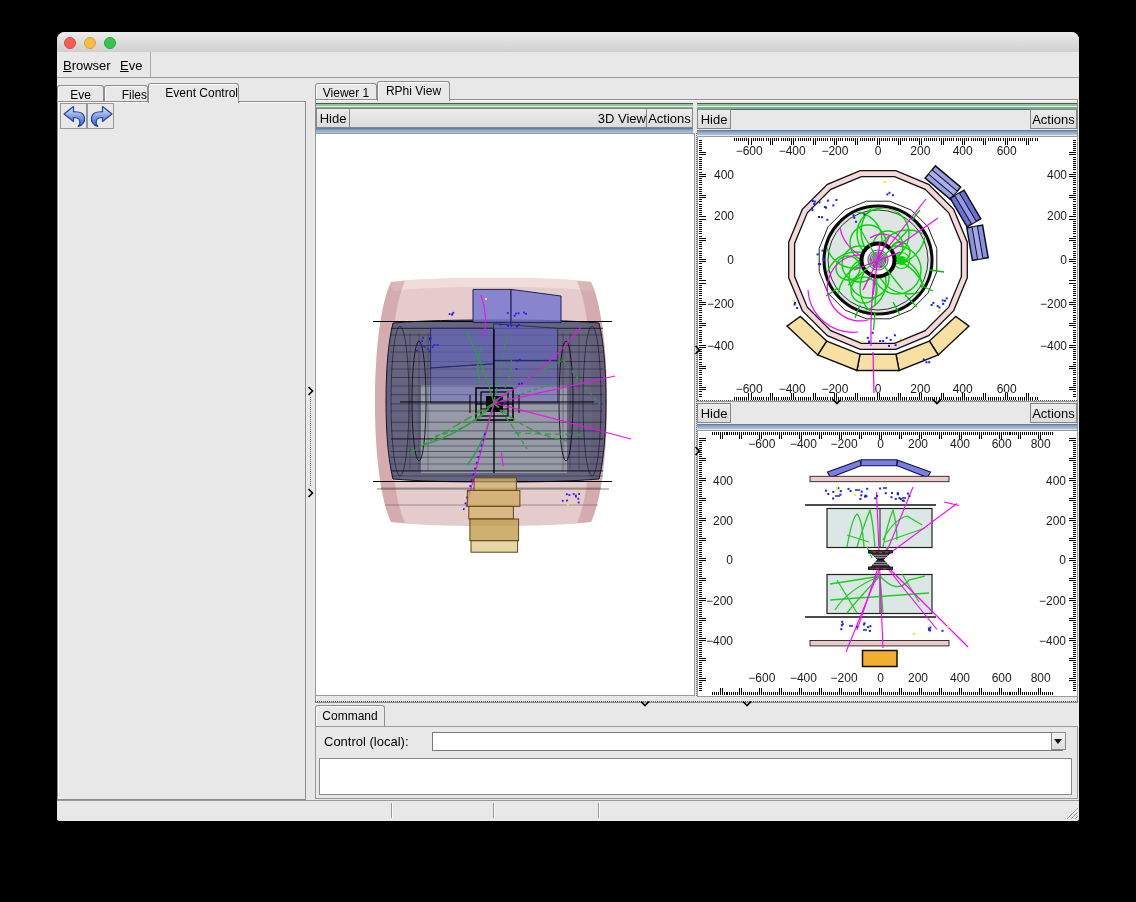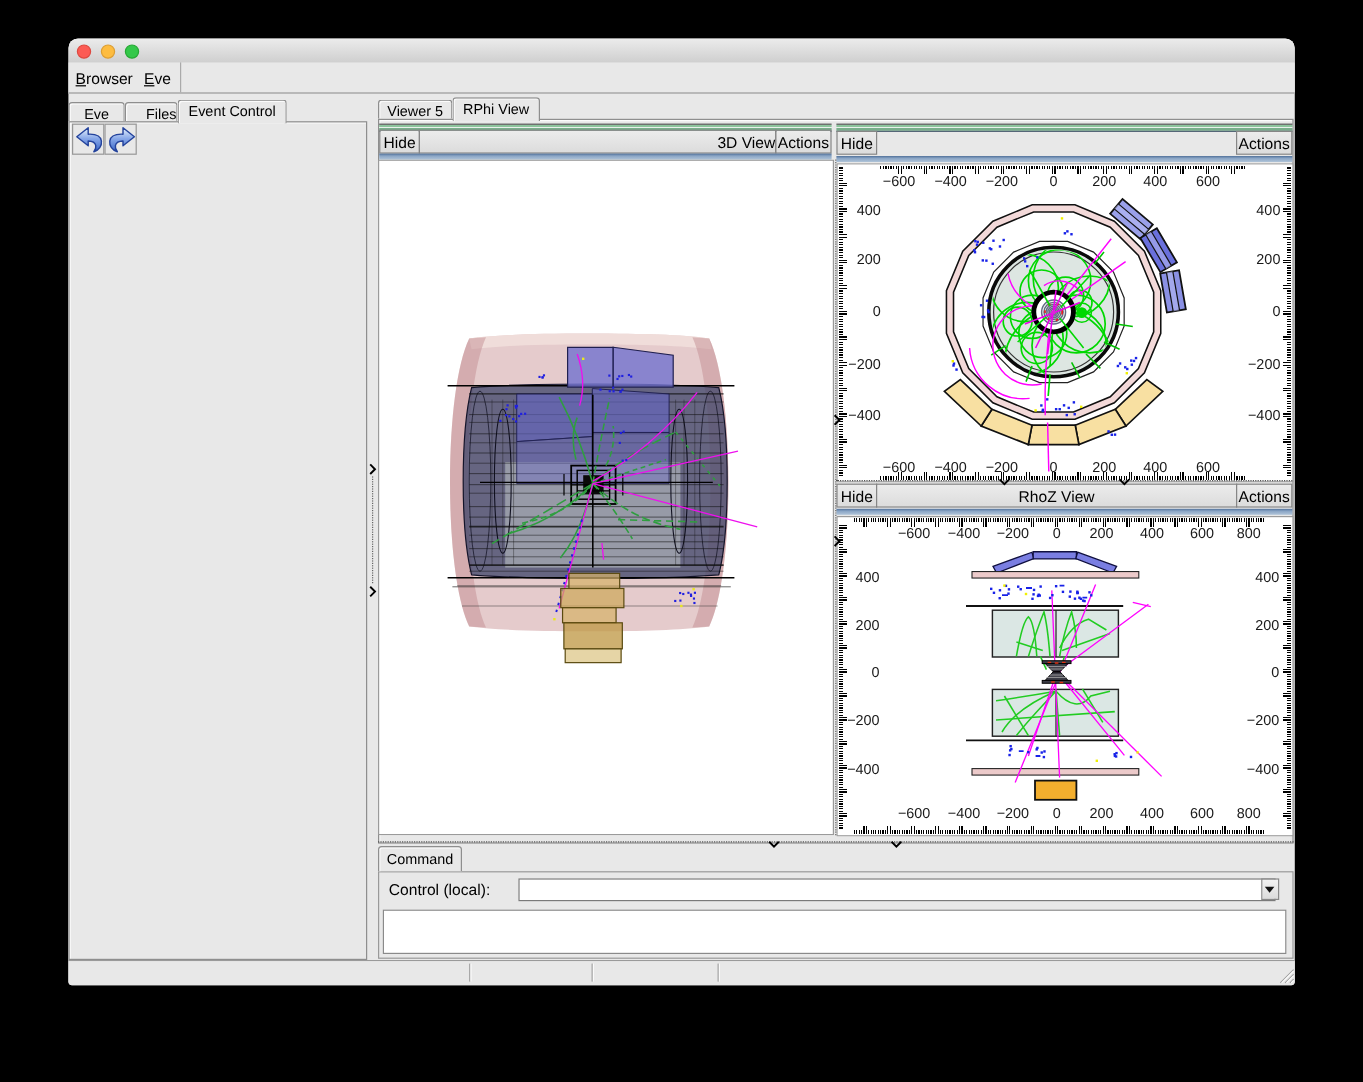--- a/index.html
+++ b/index.html
@@ -5,21 +5,21 @@
     <div style="position:absolute;left:57px;top:32px;width:1022px;height:20px;background:linear-gradient(#ececec,#cfcfcf);border-bottom:1px solid #a6a6a6;border-radius:8px 8px 0 0;"></div>
     <div style="position:absolute;left:64px;top:37px;width:12px;height:12px;border-radius:6px;background:#fc5b54;border:0.5px solid #dd4a41;box-sizing:border-box;"></div>
     <div style="position:absolute;left:84px;top:37px;width:12px;height:12px;border-radius:6px;background:#fdbc40;border:0.5px solid #dd9f34;box-sizing:border-box;"></div>
     <div style="position:absolute;left:104px;top:37px;width:12px;height:12px;border-radius:6px;background:#34c84a;border:0.5px solid #27a935;box-sizing:border-box;"></div>
     <div style="position:absolute;left:57px;top:52px;width:1022px;height:26px;background:#e8e8e8;border-bottom:1px solid #999;box-sizing:border-box;"></div>
     <div style="position:absolute;left:63px;top:58px;font-size:13px;color:#000;"><span style="text-decoration:underline">B</span>rowser</div>
     <div style="position:absolute;left:120px;top:58px;font-size:13px;color:#000;"><span style="text-decoration:underline">E</span>ve</div>
     <div style="position:absolute;left:150px;top:52px;width:1px;height:25px;background:#aaa;"></div>
     <div style="position:absolute;left:57px;top:85px;width:47px;height:16px;background:#e8e8e8;border:1px solid #8e8e8e;border-bottom:none;border-radius:3px 3px 0 0;box-sizing:border-box;z-index:1;text-align:center;font-size:12px;line-height:18px;color:#000;box-shadow:inset 1px 1px 0 #fbfbfb;">Eve</div>
     <div style="position:absolute;left:104px;top:85px;width:44px;height:16px;background:#e8e8e8;border:1px solid #8e8e8e;border-bottom:none;border-radius:3px 3px 0 0;box-sizing:border-box;z-index:1;text-align:right;font-size:12px;line-height:18px;color:#000;box-shadow:inset 1px 1px 0 #fbfbfb;">Files</div>
-    <div style="position:absolute;left:148px;top:83px;width:91px;height:20px;background:#e8e8e8;border:1px solid #8e8e8e;border-bottom:none;border-radius:3px 3px 0 0;box-sizing:border-box;z-index:3;text-align:center;font-size:12px;line-height:19px;color:#000;box-shadow:inset 1px 1px 0 #fbfbfb;">Event Control</div>
+    <div style="position:absolute;left:148px;top:83px;width:91px;height:20px;background:#e8e8e8;border:1px solid #8e8e8e;border-bottom:none;border-radius:3px 3px 0 0;box-sizing:border-box;z-index:3;text-align:right;font-size:12px;line-height:19px;color:#000;box-shadow:inset 1px 1px 0 #fbfbfb;">Event Control</div>
     <div style="position:absolute;left:57px;top:101px;width:249px;height:699px;background:#e8e8e8;border:1px solid #8e8e8e;box-sizing:border-box;box-shadow:inset 1px 1px 0 #fbfbfb;z-index:2;"></div>
     <div style="position:absolute;left:60px;top:103px;width:27px;height:26px;border:1px solid #979797;box-sizing:border-box;background:#e8e8e8;z-index:3;padding:1px 0 0 1px;"><svg width="25" height="23" viewBox="0 0 25 23">
         <defs>
           <linearGradient id="ab" x1="0" y1="0" x2="0" y2="1">
             <stop offset="0" stop-color="#e8f2fc"></stop>
             <stop offset="0.45" stop-color="#88a8e8"></stop>
             <stop offset="1" stop-color="#3a66c8"></stop>
           </linearGradient>
         </defs>
         <path d="M11.5,1.5 L2,9 L11.5,16.5 L11.5,12.5 C15.5,12.6 17.3,14 17.8,16.2 C18.2,18 17.6,19.8 16.2,21.5 C20.5,20 23,16.5 22.5,12.5 C22,8.6 18,6.5 11.5,6.8 Z" fill="url(#ab)" stroke="#24439c" stroke-width="1.2" stroke-linejoin="round"></path>
@@ -34,21 +34,21 @@
         </defs>
         <path d="M13.5,1.5 L23,9 L13.5,16.5 L13.5,12.5 C9.5,12.6 7.7,14 7.2,16.2 C6.8,18 7.4,19.8 8.8,21.5 C4.5,20 2,16.5 2.5,12.5 C3,8.6 7,6.5 13.5,6.8 Z" fill="url(#ab2)" stroke="#24439c" stroke-width="1.2" stroke-linejoin="round"></path>
       </svg></div>
     <svg width="7" height="10" style="position:absolute;left:307px;top:386px;z-index:5;">
       <path d="M1.5,1 L5.5,5 L1.5,9" fill="none" stroke="#000" stroke-width="1.6"></path>
     </svg>
     <svg width="7" height="10" style="position:absolute;left:307px;top:488px;z-index:5;">
       <path d="M1.5,1 L5.5,5 L1.5,9" fill="none" stroke="#000" stroke-width="1.6"></path>
     </svg>
     <div style="position:absolute;left:310px;top:397px;width:1px;height:89px;border-left:1px dotted #666;"></div>
-    <div style="position:absolute;left:315px;top:83px;width:62px;height:16px;background:#e8e8e8;border:1px solid #8e8e8e;border-bottom:none;border-radius:3px 3px 0 0;box-sizing:border-box;z-index:1;text-align:center;font-size:12px;line-height:18px;color:#000;box-shadow:inset 1px 1px 0 #fbfbfb;">Viewer 5</div>
+    <div style="position:absolute;left:315px;top:83px;width:62px;height:16px;background:#e8e8e8;border:1px solid #8e8e8e;border-bottom:none;border-radius:3px 3px 0 0;box-sizing:border-box;z-index:1;text-align:center;font-size:12px;line-height:18px;color:#000;box-shadow:inset 1px 1px 0 #fbfbfb;">Viewer 1</div>
     <div style="position:absolute;left:377px;top:81px;width:73px;height:20px;background:#e8e8e8;border:1px solid #8e8e8e;border-bottom:none;border-radius:3px 3px 0 0;box-sizing:border-box;z-index:3;text-align:center;font-size:12px;line-height:19px;color:#000;box-shadow:inset 1px 1px 0 #fbfbfb;">RPhi View</div>
     <div style="position:absolute;left:315px;top:99px;width:763px;height:604px;background:#e8e8e8;border:1px solid #8e8e8e;box-sizing:border-box;box-shadow:inset 1px 1px 0 #fbfbfb;z-index:2;"></div>
     <div style="position:absolute;left:0;top:0;z-index:4;width:1136px;height:0;">
       <div style="position:absolute;left:316px;top:103px;width:377px;height:5px;background:linear-gradient(#8cc49c 0 40%,#e8f0ea 40% 55%,#79ae8b 55% 100%);border-top:1px solid #555;border-bottom:1px solid #567;box-sizing:content-box;"></div>
       <div style="position:absolute;left:316px;top:108px;width:377px;height:20px;">
         <div style="position:absolute;top:0;height:100%;box-sizing:border-box;background:linear-gradient(#ececec,#dcdcdc);border:1px solid #868686;left:0;width:34px;text-align:center;line-height:19px;font-size:13px;">Hide</div>
         <div style="position:absolute;top:0;height:100%;box-sizing:border-box;background:linear-gradient(#ececec,#dcdcdc);border:1px solid #868686;left:33px;width:298px;text-align:right;line-height:19px;font-size:13px;">3D View</div>
         <div style="position:absolute;top:0;height:100%;box-sizing:border-box;background:linear-gradient(#ececec,#dcdcdc);border:1px solid #868686;right:0;width:47px;text-align:center;line-height:19px;font-size:13px;">Actions</div>
       </div>
       <div style="position:absolute;left:316px;top:128px;width:377px;height:5px;background:linear-gradient(#51719a,#8ba6c6 40%,#b0c4d8);"></div>
@@ -925,21 +925,20 @@
         <g fill="#f0f000">
           <rect x="187.0" y="45.0" width="2" height="2"></rect>
           <rect x="203.0" y="202.0" width="2" height="2"></rect>
           <rect x="165.0" y="205.0" width="2" height="2"></rect>
           <rect x="96.0" y="164.0" width="2" height="2"></rect>
           <rect x="241.0" y="174.0" width="2" height="2"></rect>
         </g>
       </svg>
       <div style="position:absolute;left:697px;top:403px;width:380px;height:20px;">
         <div style="position:absolute;top:0;height:100%;box-sizing:border-box;background:linear-gradient(#ececec,#dcdcdc);border:1px solid #868686;left:0;width:34px;text-align:center;line-height:19px;font-size:13px;">Hide</div>
-        <div style="position:absolute;top:0;height:100%;box-sizing:border-box;background:linear-gradient(#ececec,#dcdcdc);border:1px solid #868686;left:33px;width:301px;text-align:center;line-height:19px;font-size:13px;">RhoZ View</div>
         <div style="position:absolute;top:0;height:100%;box-sizing:border-box;background:linear-gradient(#ececec,#dcdcdc);border:1px solid #868686;right:0;width:47px;text-align:center;line-height:19px;font-size:13px;">Actions</div>
       </div>
       <div style="position:absolute;left:697px;top:424px;width:380px;height:5px;background:linear-gradient(#51719a,#8ba6c6 40%,#b0c4d8);"></div>
       <svg width="381" height="267" style="position:absolute;left:697px;top:430px">
         <rect x="0.5" y="0.5" width="380" height="266" fill="#fff" stroke="#9a9a9a"></rect>
         <g stroke="#000" stroke-width="1" shape-rendering="crispEdges">
           <line x1="15.0" y1="2" x2="15.0" y2="5.2"></line>
           <line x1="15.0" y1="265" x2="15.0" y2="261.8"></line>
           <line x1="17.0" y1="2" x2="17.0" y2="5.2"></line>
           <line x1="17.0" y1="265" x2="17.0" y2="261.8"></line>

